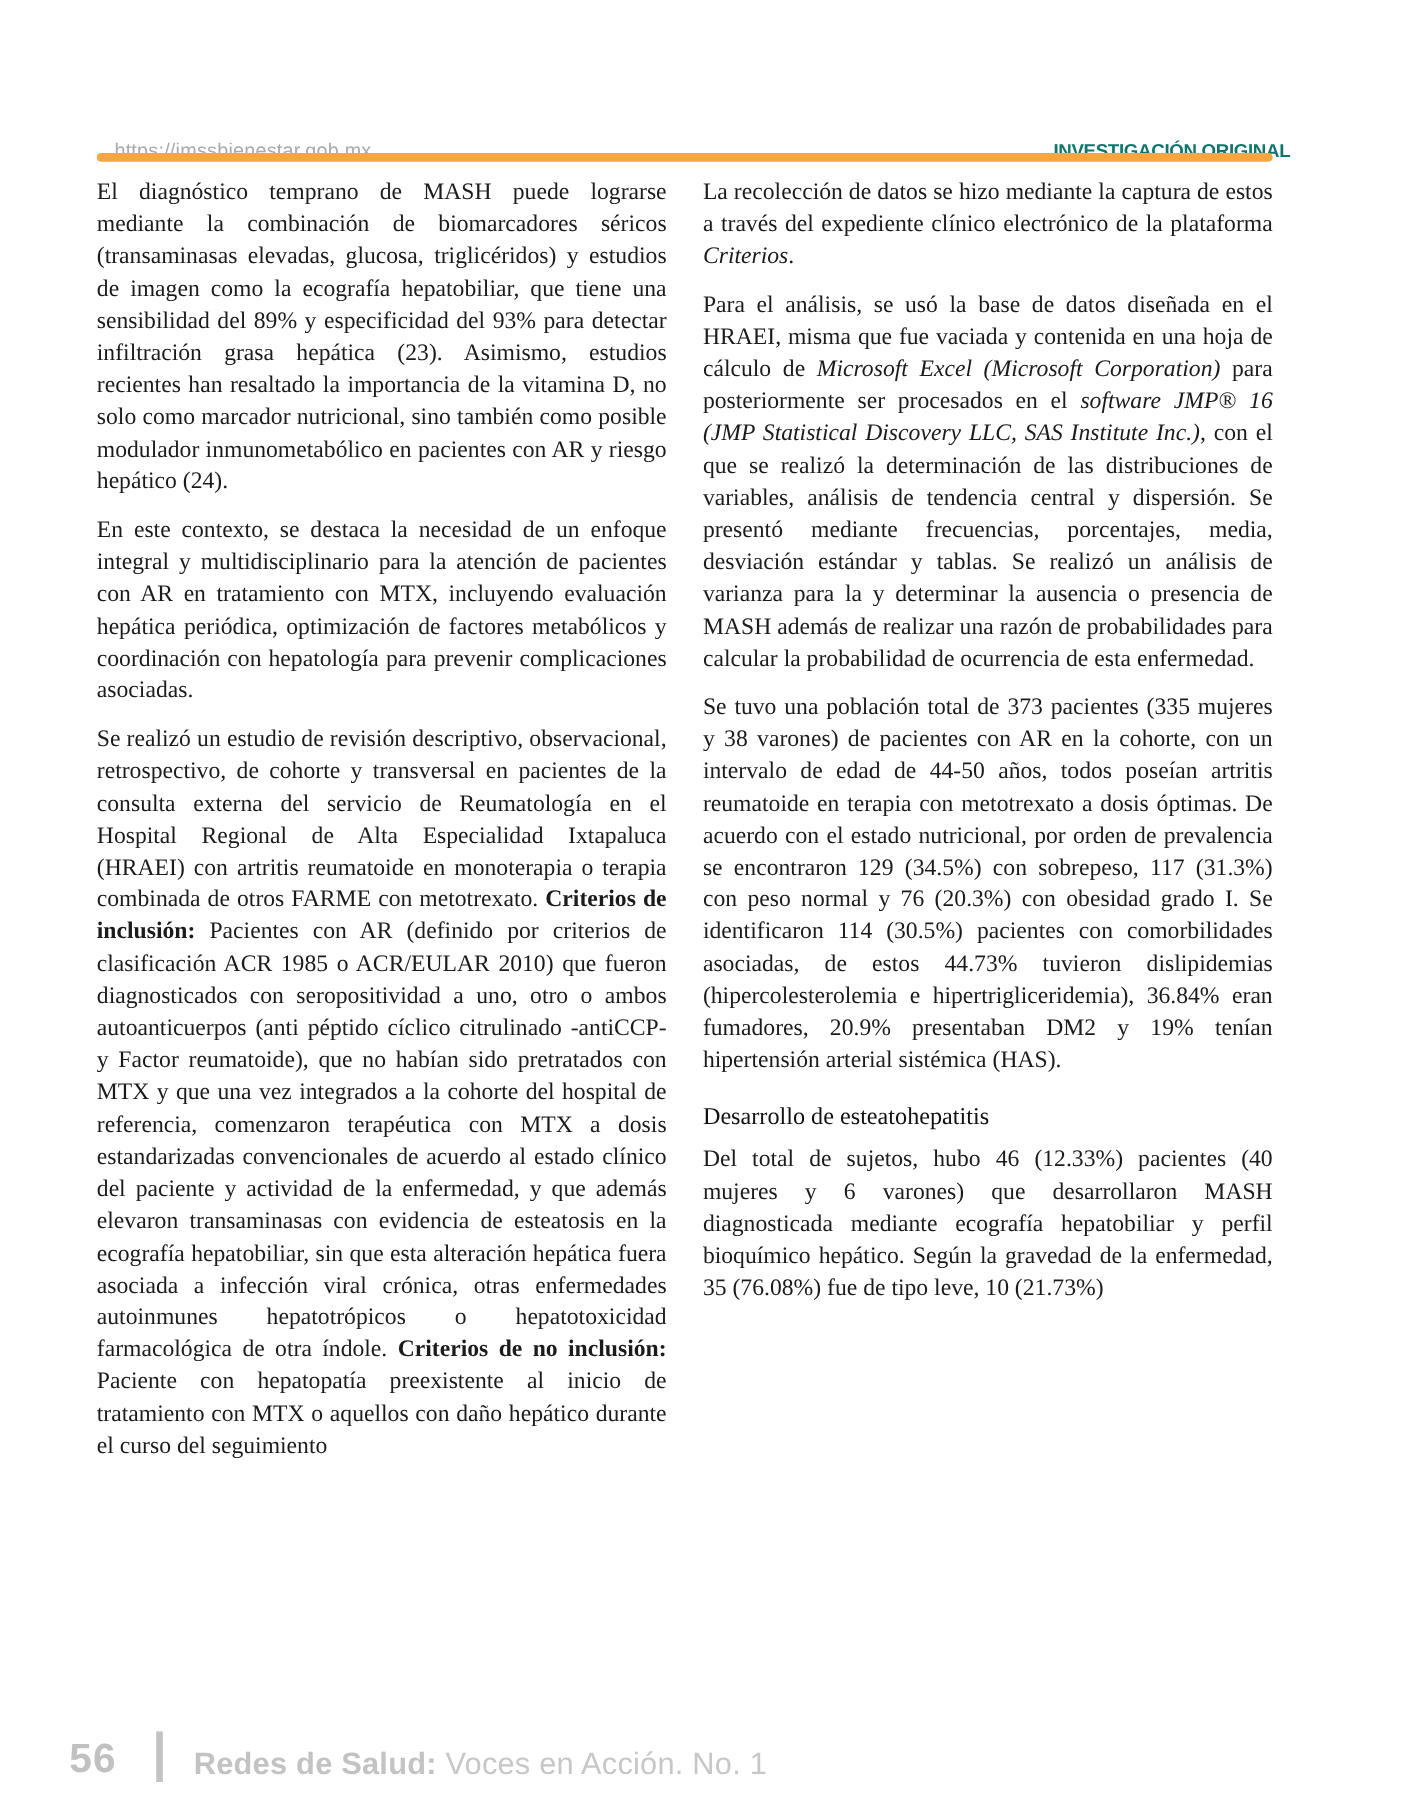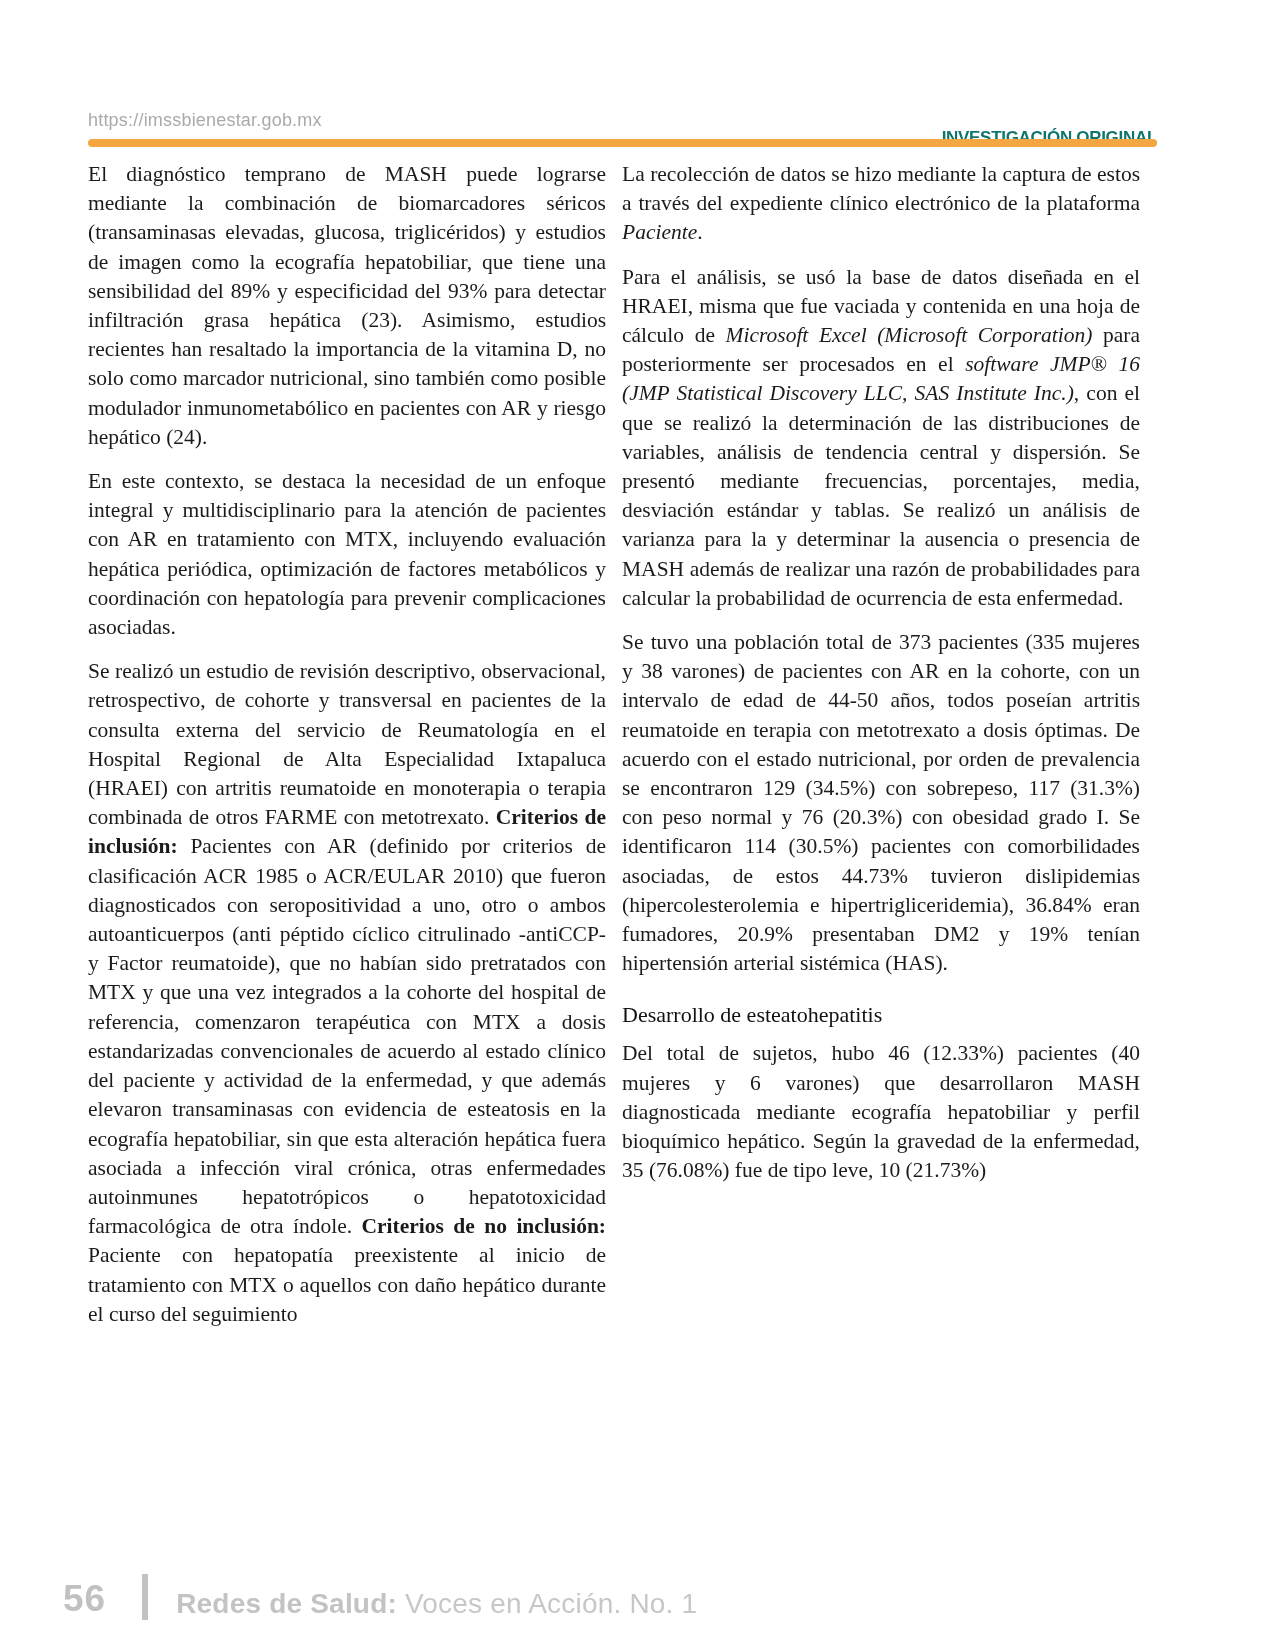--- a/index.html
+++ b/index.html
@@ -1,32 +1,32 @@
 <!DOCTYPE html>
 <html lang="es"><head>
 <meta charset="utf-8">
 <style>
   html,body{margin:0;padding:0;background:#ffffff;}
   body{width:1275px;height:1650px;position:relative;overflow:hidden;
        font-family:"Liberation Serif", serif;-webkit-font-smoothing:antialiased;}
   .page{position:absolute;inset:0;background:#ffffff;}
 
   
-  .header{position:absolute;left:88px;top:92px;width:1069px;display:flex;
-          justify-content:space-between;align-items:center;}
+  .header{position:absolute;left:104px;top:92px;width:1069px;display:flex;
+          justify-content:space-between;align-items:flex-end;}
   .url{font-family:"Liberation Sans",sans-serif;font-size:18px;color:#aaaaaa;
        text-decoration:none;letter-spacing:0.2px;}
   .section-label{font-family:"Liberation Sans",sans-serif;font-size:17px;font-weight:700;
        color:#0f766e;letter-spacing:-0.3px;margin-top:36px;}
 
   .rule{position:absolute;left:88px;top:139px;width:1069px;height:8px;
         background:#f4a642;border-radius:4px;}
 
   
-  .columns{position:absolute;left:88px;top:160px;width:1069px;display:flex;gap:16px;}
+  .columns{position:absolute;left:88px;top:160px;width:1069px;display:flex;gap:33px;}
   .col{width:518px;}
   .col p{margin:0 0 15px 0;font-size:21.5px;line-height:29.2px;text-align:justify;
          color:#1b1b1b;}
   .col h2{margin:26px 0 10px 0;font-size:22px;line-height:29px;font-weight:700;color:#111111;}
   .col h3{margin:22px 0 10px 0;font-size:22px;line-height:29px;font-weight:400;color:#111111;}
   .run-bold{font-weight:700;}
   .run-italic{font-style:italic;}
 
   
   .footer{position:absolute;left:63px;top:1566px;height:54px;display:flex;align-items:flex-end;
@@ -50,21 +50,21 @@
 
   <div class="rule"></div>
 
   <div class="columns">
     <div class="col">
         <p><span>El diagnóstico temprano de MASH puede lograrse mediante la combinación de biomarcadores séricos (transaminasas elevadas, glucosa, triglicéridos) y estudios de imagen como la ecografía hepatobiliar, que tiene una sensibilidad del 89% y especificidad del 93% para detectar infiltración grasa hepática (23). Asimismo, estudios recientes han resaltado la importancia de la vitamina D, no solo como marcador nutricional, sino también como posible modulador inmunometabólico en pacientes con AR y riesgo hepático (24).</span></p>
         <p><span>En este contexto, se destaca la necesidad de un enfoque integral y multidisciplinario para la atención de pacientes con AR en tratamiento con MTX, incluyendo evaluación hepática periódica, optimización de factores metabólicos y coordinación con hepatología para prevenir complicaciones asociadas.</span></p>
         <p><span>Se realizó un estudio de revisión descriptivo, observacional, retrospectivo, de cohorte y transversal en pacientes de la consulta externa del servicio de Reumatología en el Hospital Regional de Alta Especialidad Ixtapaluca (HRAEI) con artritis reumatoide en monoterapia o terapia combinada de otros FARME con metotrexato. </span><span class="run-bold">Criterios de inclusión:</span><span> Pacientes con AR (definido por criterios de clasificación ACR 1985 o ACR/EULAR 2010) que fueron diagnosticados con seropositividad a uno, otro o ambos autoanticuerpos (anti péptido cíclico citrulinado -antiCCP- y Factor reumatoide), que no habían sido pretratados con MTX y que una vez integrados a la cohorte del hospital de referencia, comenzaron terapéutica con MTX a dosis estandarizadas convencionales de acuerdo al estado clínico del paciente y actividad de la enfermedad, y que además elevaron transaminasas con evidencia de esteatosis en la ecografía hepatobiliar, sin que esta alteración hepática fuera asociada a infección viral crónica, otras enfermedades autoinmunes hepatotrópicos o hepatotoxicidad farmacológica de otra índole. </span><span class="run-bold">Criterios de no inclusión:</span><span> Paciente con hepatopatía preexistente al inicio de tratamiento con MTX o aquellos con daño hepático durante el curso del seguimiento</span></p>
       </div>
     <div class="col">
-        <p><span>La recolección de datos se hizo mediante la captura de estos a través del expediente clínico electrónico de la plataforma </span><span class="run-italic">Paciente</span><span>.</span></p>
+        <p><span>La recolección de datos se hizo mediante la captura de estos a través del expediente clínico electrónico de la plataforma </span><span class="run-italic">Criterios</span><span>.</span></p>
         <p><span>Para el análisis, se usó la base de datos diseñada en el HRAEI, misma que fue vaciada y contenida en una hoja de cálculo de </span><span class="run-italic">Microsoft Excel (Microsoft Corporation)</span><span> para posteriormente ser procesados en el </span><span class="run-italic">software JMP® 16 (JMP Statistical Discovery LLC, SAS Institute Inc.)</span><span>, con el que se realizó la determinación de las distribuciones de variables, análisis de tendencia central y dispersión. Se presentó mediante frecuencias, porcentajes, media, desviación estándar y tablas. Se realizó un análisis de varianza para la y determinar la ausencia o presencia de MASH además de realizar una razón de probabilidades para calcular la probabilidad de ocurrencia de esta enfermedad.</span></p>
         <p><span>Se tuvo una población total de 373 pacientes (335 mujeres y 38 varones) de pacientes con AR en la cohorte, con un intervalo de edad de 44-50 años, todos poseían artritis reumatoide en terapia con metotrexato a dosis óptimas. De acuerdo con el estado nutricional, por orden de prevalencia se encontraron 129 (34.5%) con sobrepeso, 117 (31.3%) con peso normal y 76 (20.3%) con obesidad grado I. Se identificaron 114 (30.5%) pacientes con comorbilidades asociadas, de estos 44.73% tuvieron dislipidemias (hipercolesterolemia e hipertrigliceridemia), 36.84% eran fumadores, 20.9% presentaban DM2 y 19% tenían hipertensión arterial sistémica (HAS).</span></p>
         <h3><span>Desarrollo de esteatohepatitis</span></h3>
         <p><span>Del total de sujetos, hubo 46 (12.33%) pacientes (40 mujeres y 6 varones) que desarrollaron MASH diagnosticada mediante ecografía hepatobiliar y perfil bioquímico hepático. Según la gravedad de la enfermedad, 35 (76.08%) fue de tipo leve, 10 (21.73%)</span></p>
       </div>
   </div>
 
   <div class="footer">
     <span class="page-num">56</span>
     <span class="footer-bar"></span>

